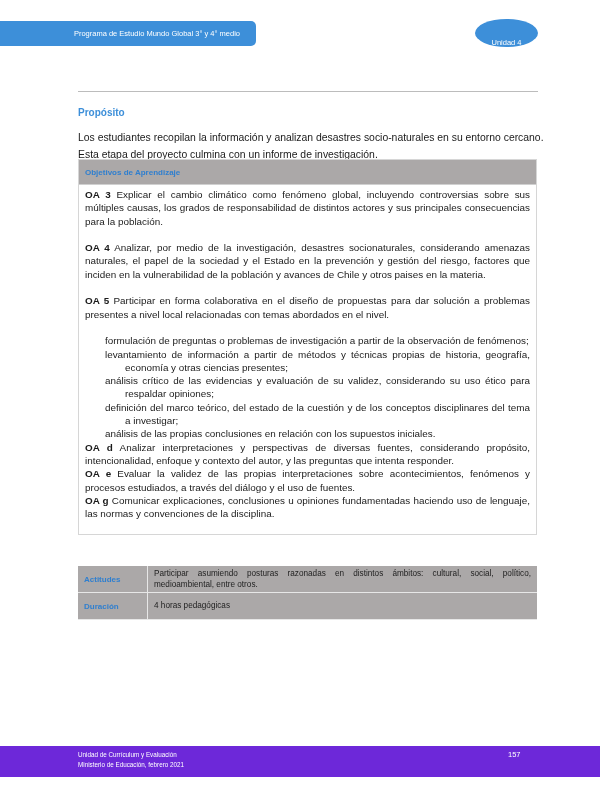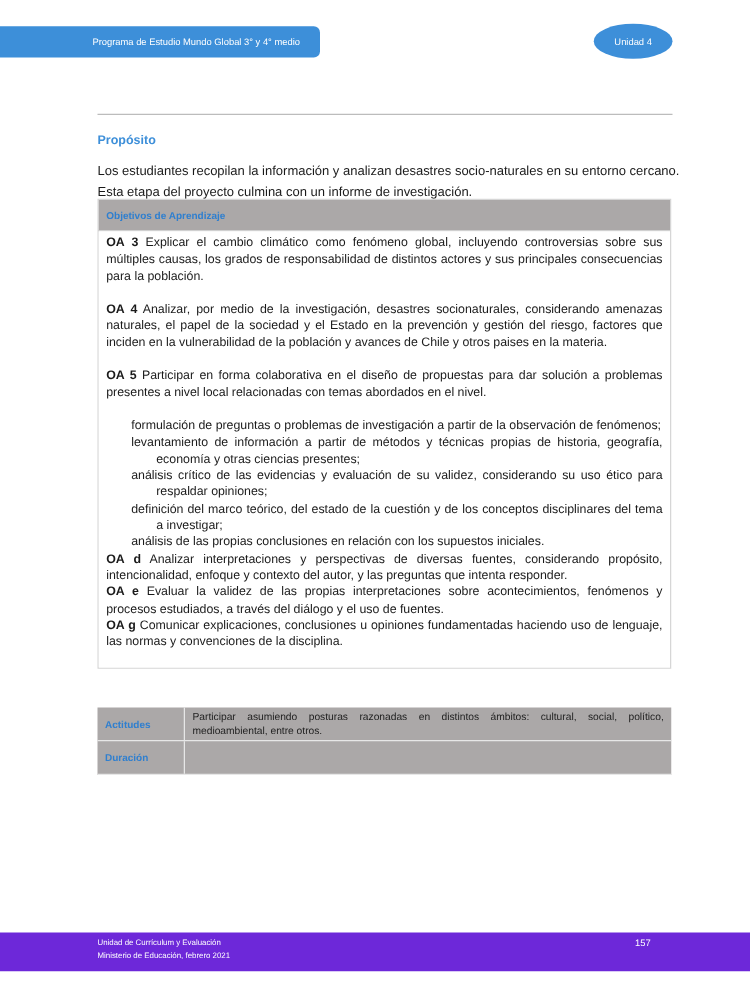--- a/index.html
+++ b/index.html
@@ -14,21 +14,21 @@
       position: absolute; left: 0; top: 21px; width: 256px; height: 25px;
       background: #3d8fd9; border-radius: 0 5px 5px 0;
       color: #ffffff; font-size: 7.5px;
       display: flex; align-items: center; justify-content: flex-end;
       padding-right: 16px;
     }
     .unit-badge {
       position: absolute; left: 475px; top: 19px; width: 63px; height: 28px;
       background: #3d8fd9; border-radius: 50%;
       color: #ffffff; font-size: 7.5px;
-      display: flex; align-items: center; justify-content: center;
+      display: flex; align-items: flex-end; justify-content: center;
     }
 
     .title {
       position: absolute; left: 78px; top: 73px; width: 460px;
       color: #3d8fd9; font-size: 12.6px; font-weight: bold; letter-spacing: 0.05px;
     }
     .title-rule {
       position: absolute; left: 78px; top: 91px; width: 460px; height: 1px;
       background: #bcbcbc;
     }
@@ -133,20 +133,21 @@
     </div>
   </div>
 
   <div class="attr-table">
     <div class="attr-row row-actitudes">
       <div class="attr-label">Actitudes</div>
       <div class="attr-value">Participar asumiendo posturas razonadas en distintos ámbitos: cultural, social, político, medioambiental, entre otros.</div>
     </div>
     <div class="attr-row row-duracion">
       <div class="attr-label">Duración</div>
+      <div class="attr-value">4 horas pedagógicas</div>
     </div>
   </div>
 
   <div class="footer-bar">
     <div class="footer-text">
       <div>Unidad de Currículum y Evaluación</div>
       <div>Ministerio de Educación, febrero 2021</div>
     </div>
     <div class="page-num">157</div>
   </div>

